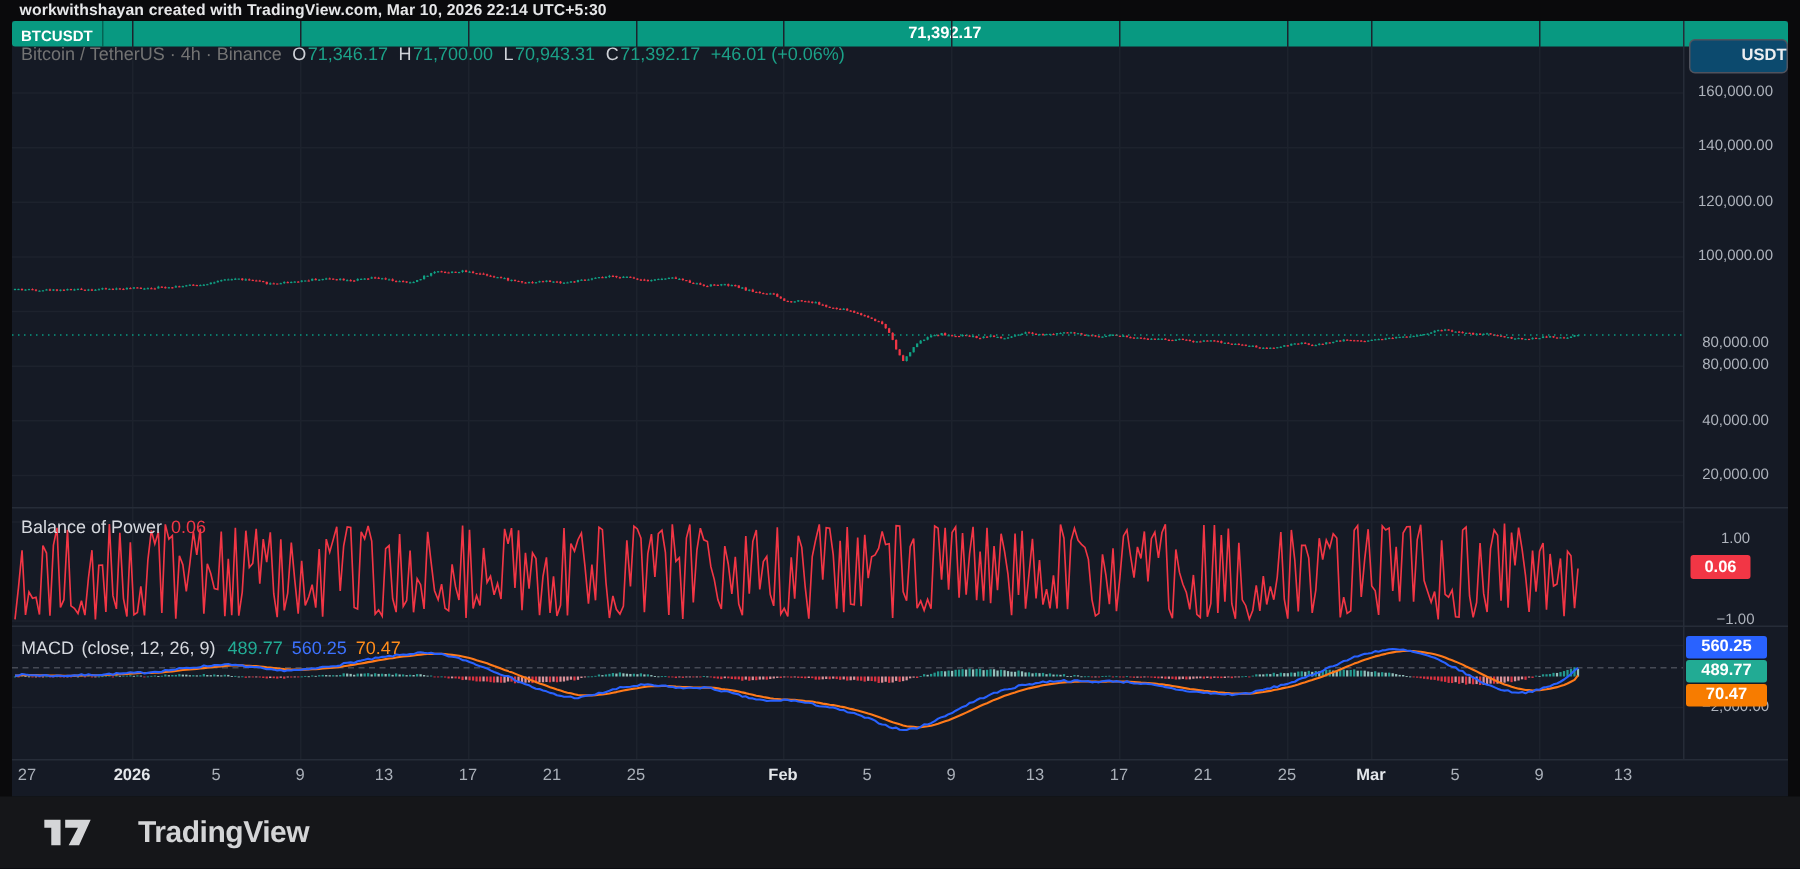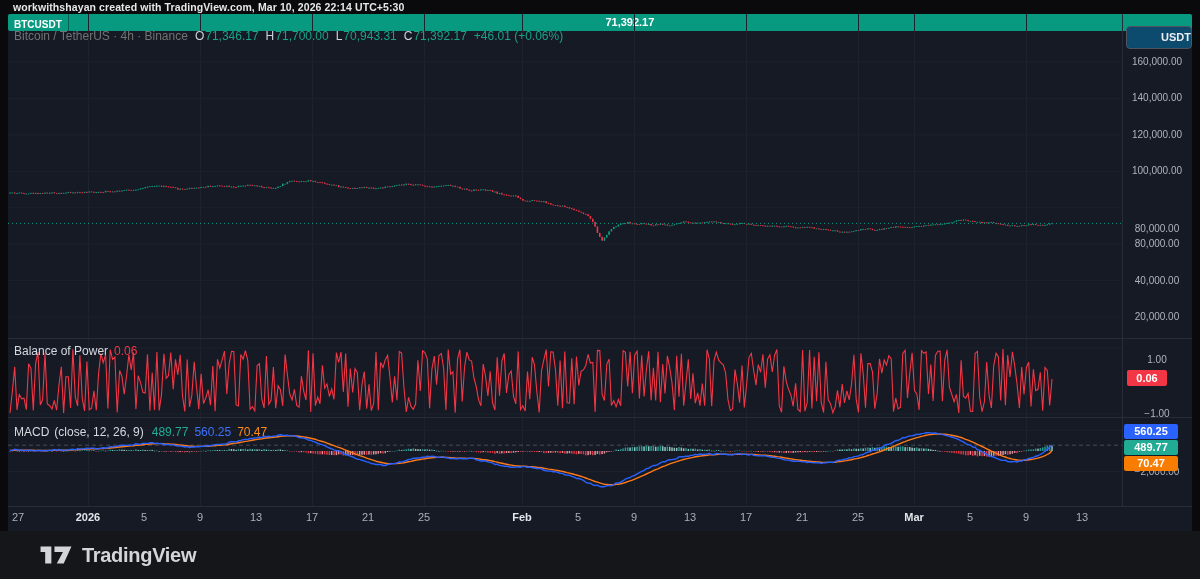--- a/index.html
+++ b/index.html
@@ -39,21 +39,21 @@
   .price-badge .sym{font-size:10px;font-weight:700;color:#fff;line-height:17px;padding:2px 6px;}
   .price-badge .pv{font-size:11px;font-weight:700;color:#fff;line-height:17px;padding:0 9px 0 8px;border-left:1px solid rgba(0,0,0,.35);flex:1;text-align:center;}
   .bop-badge{left:1119px;top:356px;width:40px;height:16px;line-height:16px;}
   .macd-badge{left:1116px;width:54px;height:15px;line-height:15px;}
   
   .cur-btn{position:absolute;left:1118px;top:12px;width:66px;height:23px;z-index:7;background:#0c4a6e;
            border:1px solid #50535e;border-radius:4px;color:#eceef1;font-size:11px;font-weight:700;
            text-align:right;line-height:21px;box-sizing:border-box;cursor:pointer;}
   
   .footer{position:absolute;left:0;top:531px;width:100%;height:48px;background:#151619;}
-  .logo{position:absolute;left:39px;top:11px;display:flex;align-items:center;cursor:pointer;}
+  .logo{position:absolute;left:28px;top:11px;display:flex;align-items:center;cursor:pointer;gap:21px;}
   .logo-text{margin-left:9px;font-size:20px;font-weight:700;color:#d4d5d7;letter-spacing:-0.3px;}
 </style>
 </head>
 <body>
 
 <div class="page">
 
   <div class="attr-bar">
     <div class="txt">workwithshayan created with TradingView.com, Mar 10, 2026 22:14 UTC+5:30</div>
   </div>

